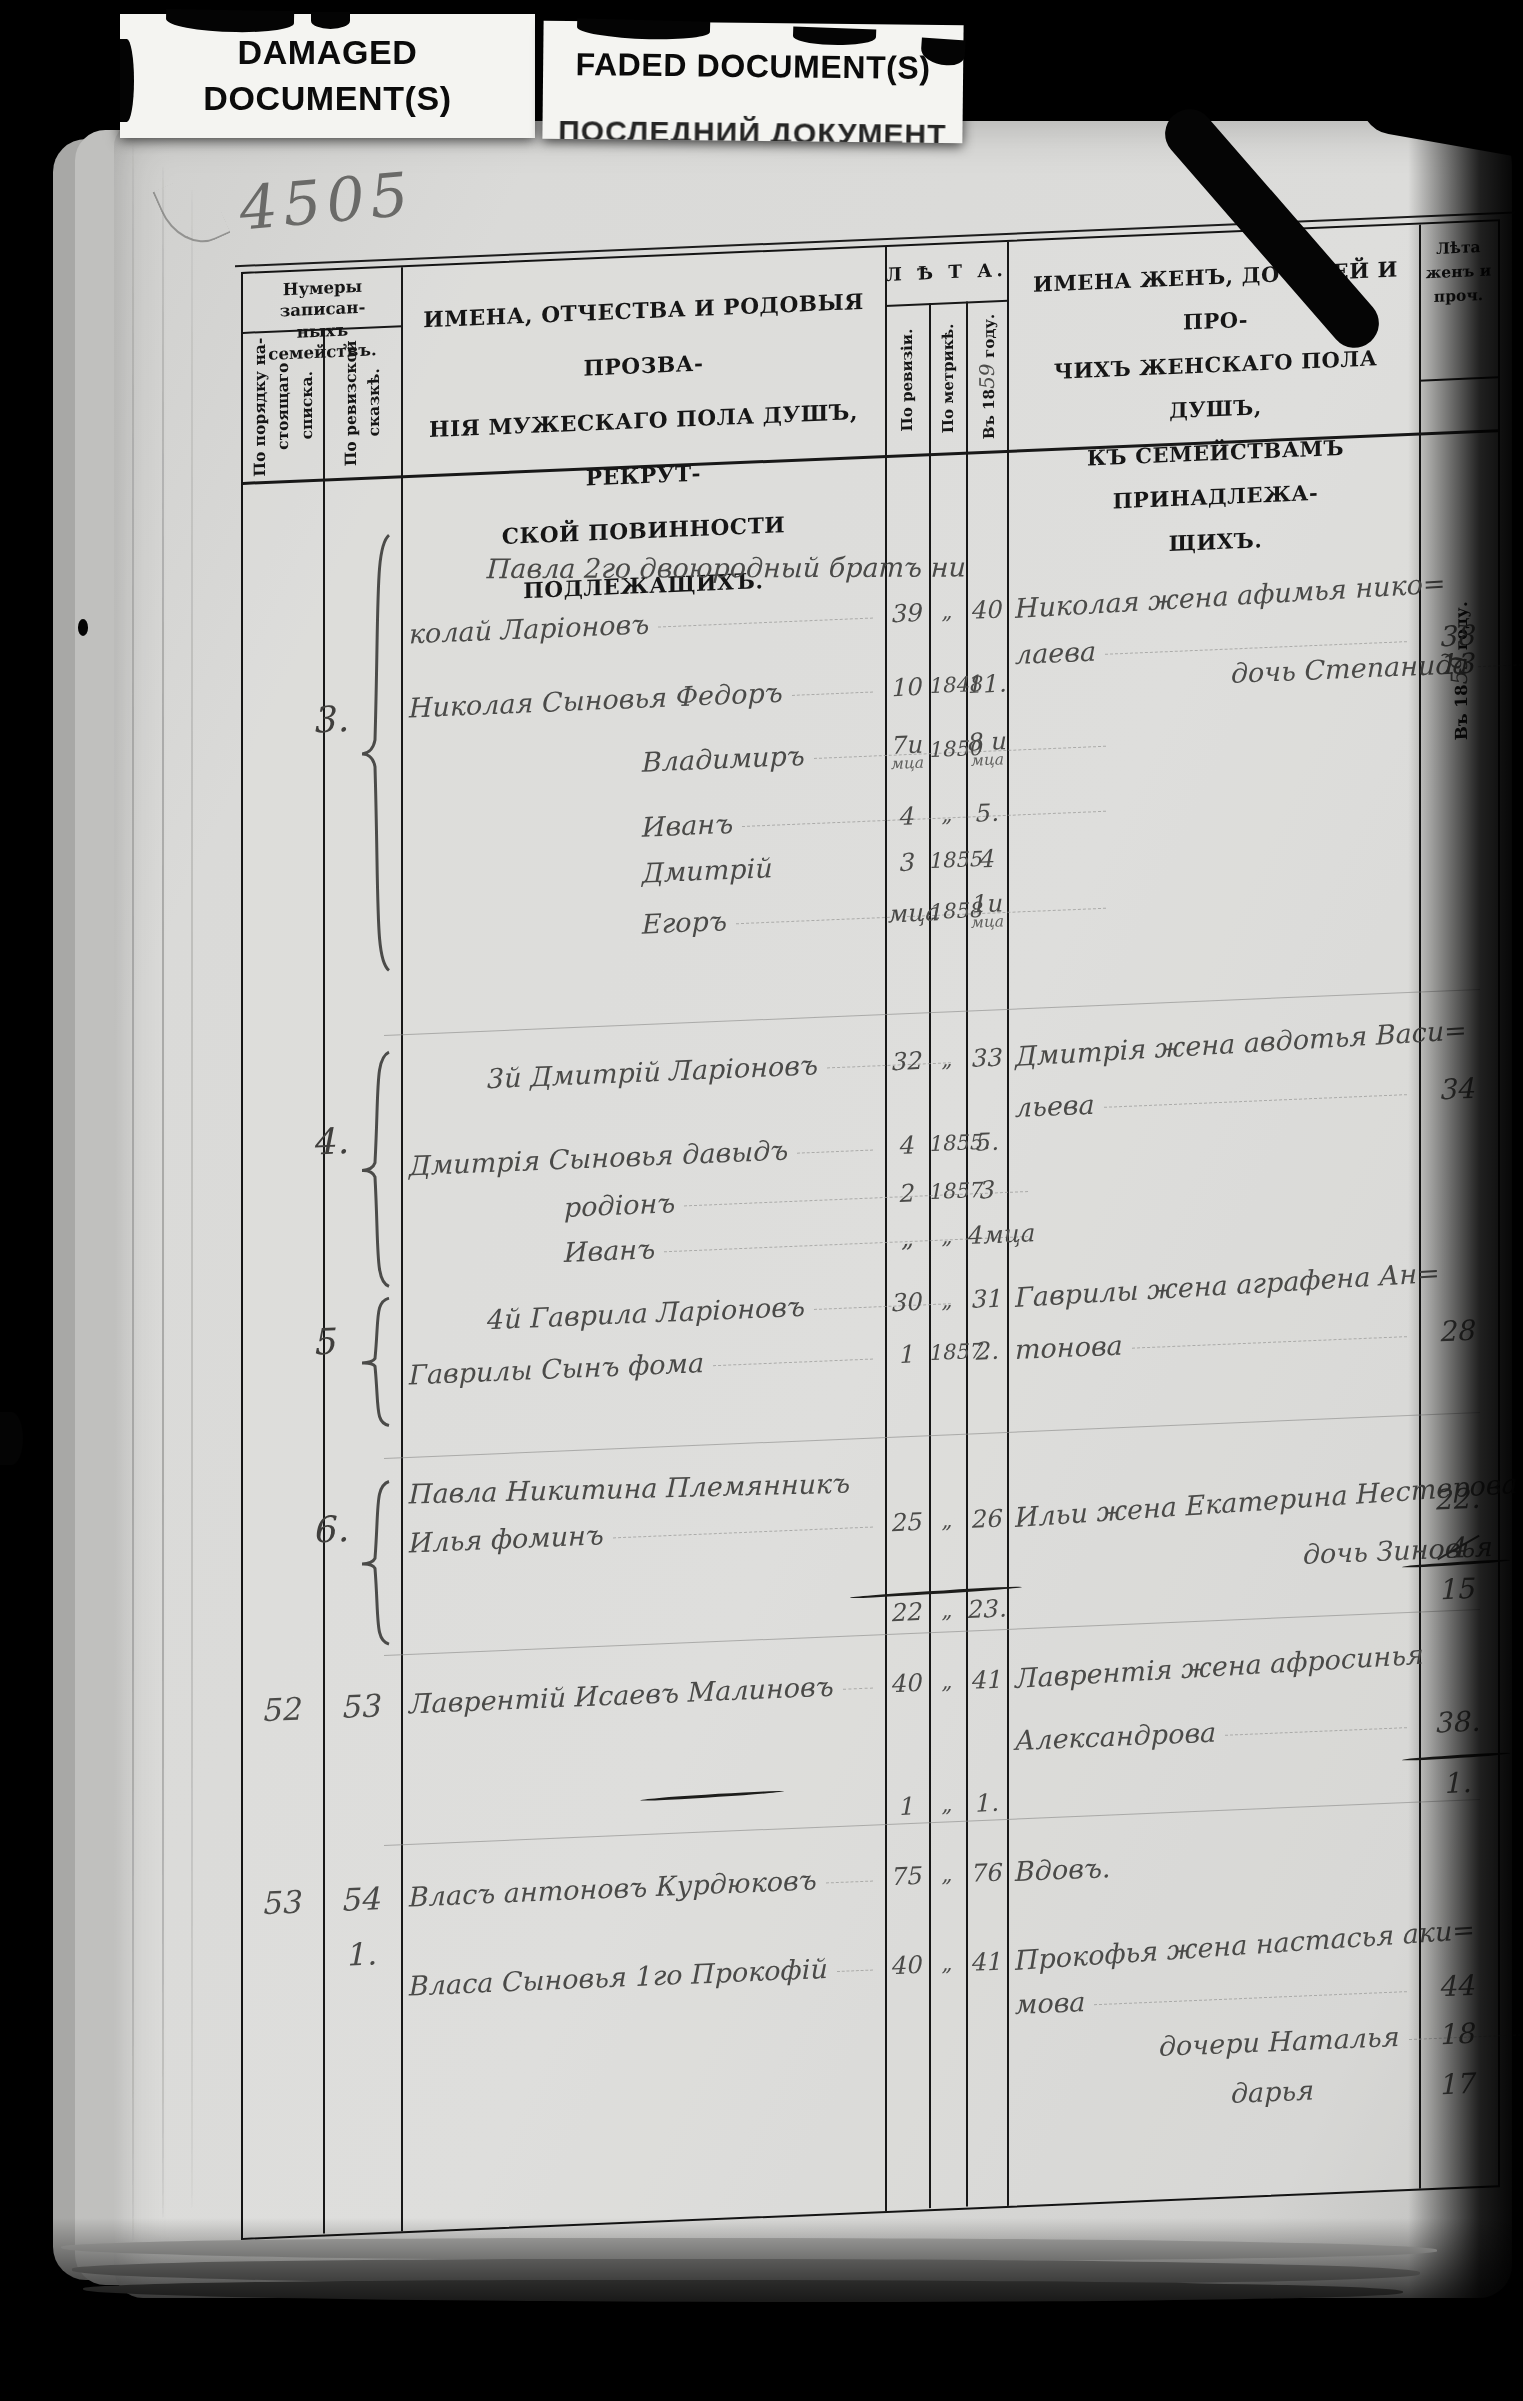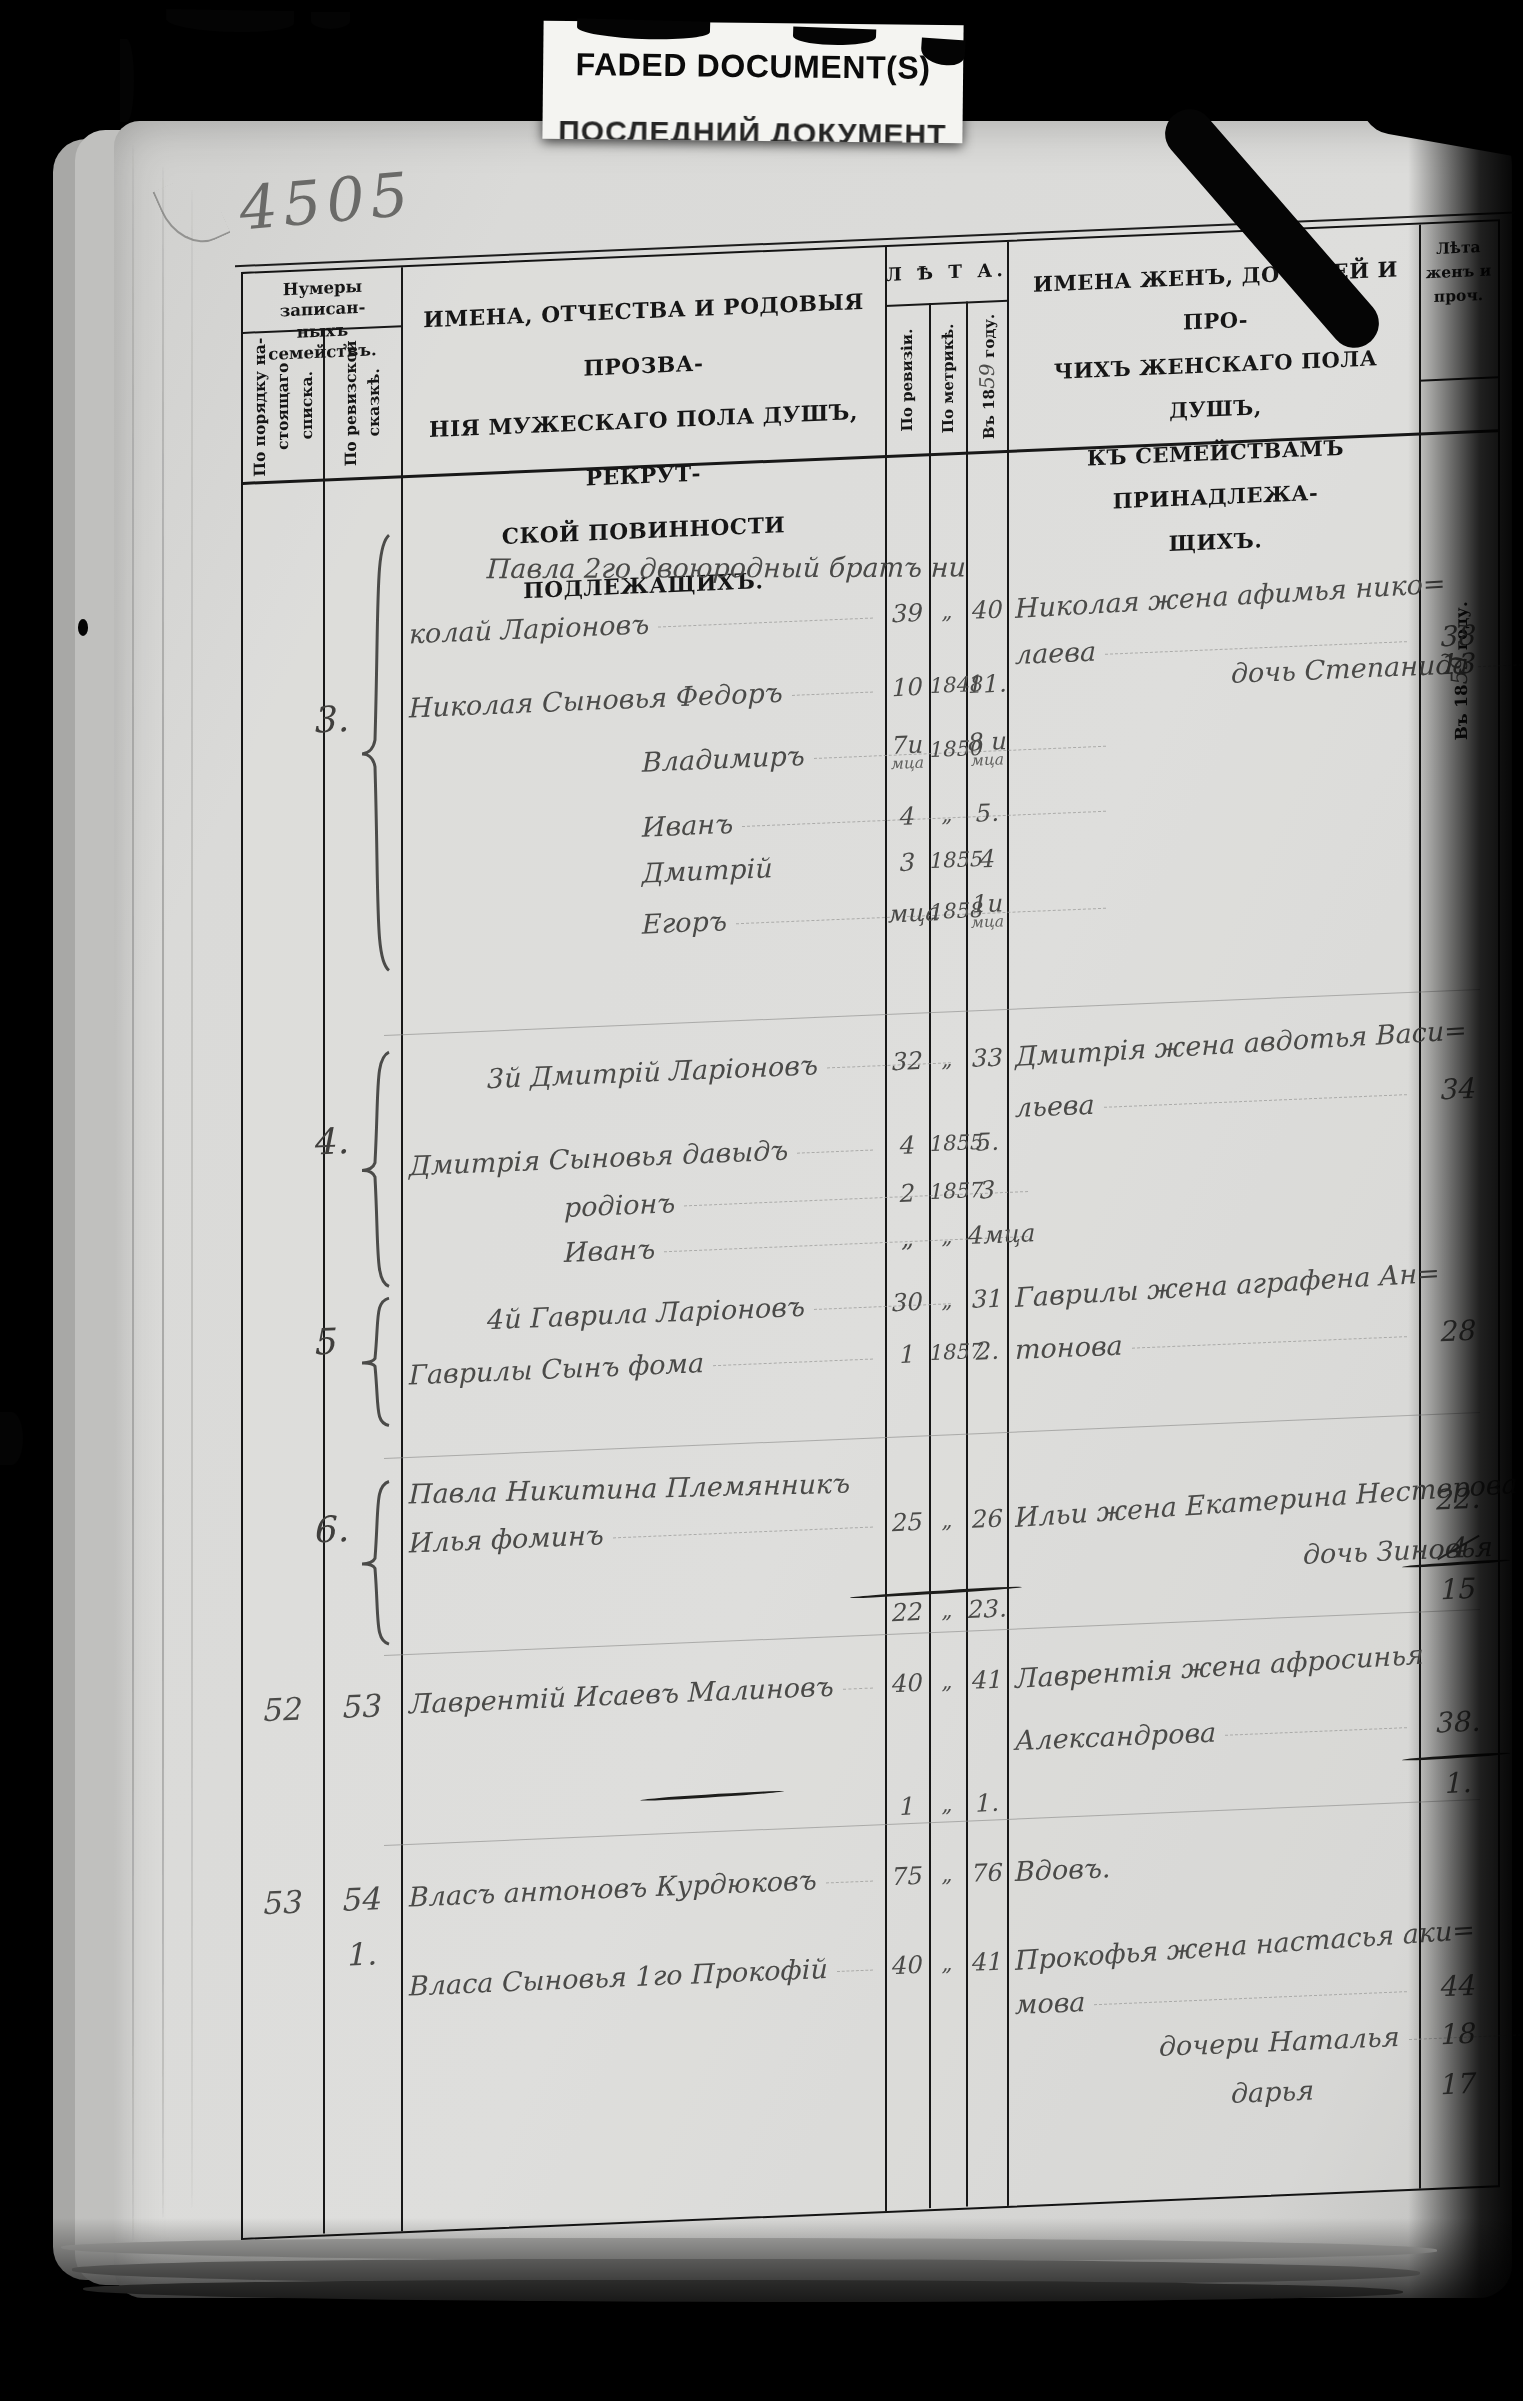--- a/index.html
+++ b/index.html
@@ -430,20 +430,24 @@
   <div class="right-shadow"></div>
   <div class="bottom-page-strip" style="left:61px;top:2238px;width:1376px;height:23px;background:#b2b2b0;"></div>
   <div class="bottom-page-strip" style="left:72px;top:2259px;width:1348px;height:25.5px;background:#8c8c8a;"></div>
   <div class="bottom-page-strip" style="left:83px;top:2280px;width:1320px;height:22px;background:#5f5f5d;"></div>
   <div class="bottom-shadow"></div>
   <div class="corner-black"></div>
   <div class="tape"></div>
   <div class="blob" style="left:0px;top:1412px;width:23px;height:53px;border-radius:0 60% 60% 0;"></div>
   <div class="blob" style="left:78px;top:619px;width:10px;height:16.6px;border-radius:50%;"></div>
 
+  <div class="card" style="left:120px;top:14.4px;width:415px;height:124px;">
+    <div class="big" style="margin-top:15.5px;font-size:34px;">DAMAGED
+DOCUMENT(S)</div>
+  </div>
   <div class="card" style="left:543px;top:23px;width:420px;height:118px;transform:rotate(.6deg);">
     <div class="big" style="margin-top:22px;font-size:32px;">FADED DOCUMENT(S)</div>
     <div class="cyr-faded" style="bottom:-9px;font-size:30px;">ПОСЛЕДНИЙ ДОКУМЕНТ</div>
   </div>
 
   <div class="blob" style="left:166px;top:10px;width:128px;height:22px;border-radius:0 0 45% 55%;transform:rotate(1deg);"></div>
   <div class="blob" style="left:311px;top:12.2px;width:39px;height:16.6px;border-radius:0 0 50% 50%;"></div>
   <div class="blob" style="left:120px;top:39px;width:14.4px;height:83px;border-radius:0 50% 50% 0;"></div>
   <div class="blob" style="left:577px;top:20px;width:133px;height:19px;border-radius:0 0 50% 60%;transform:rotate(1.5deg);"></div>
   <div class="blob" style="left:793px;top:28px;width:83px;height:16.6px;border-radius:0 0 55% 45%;transform:rotate(2deg);"></div>

